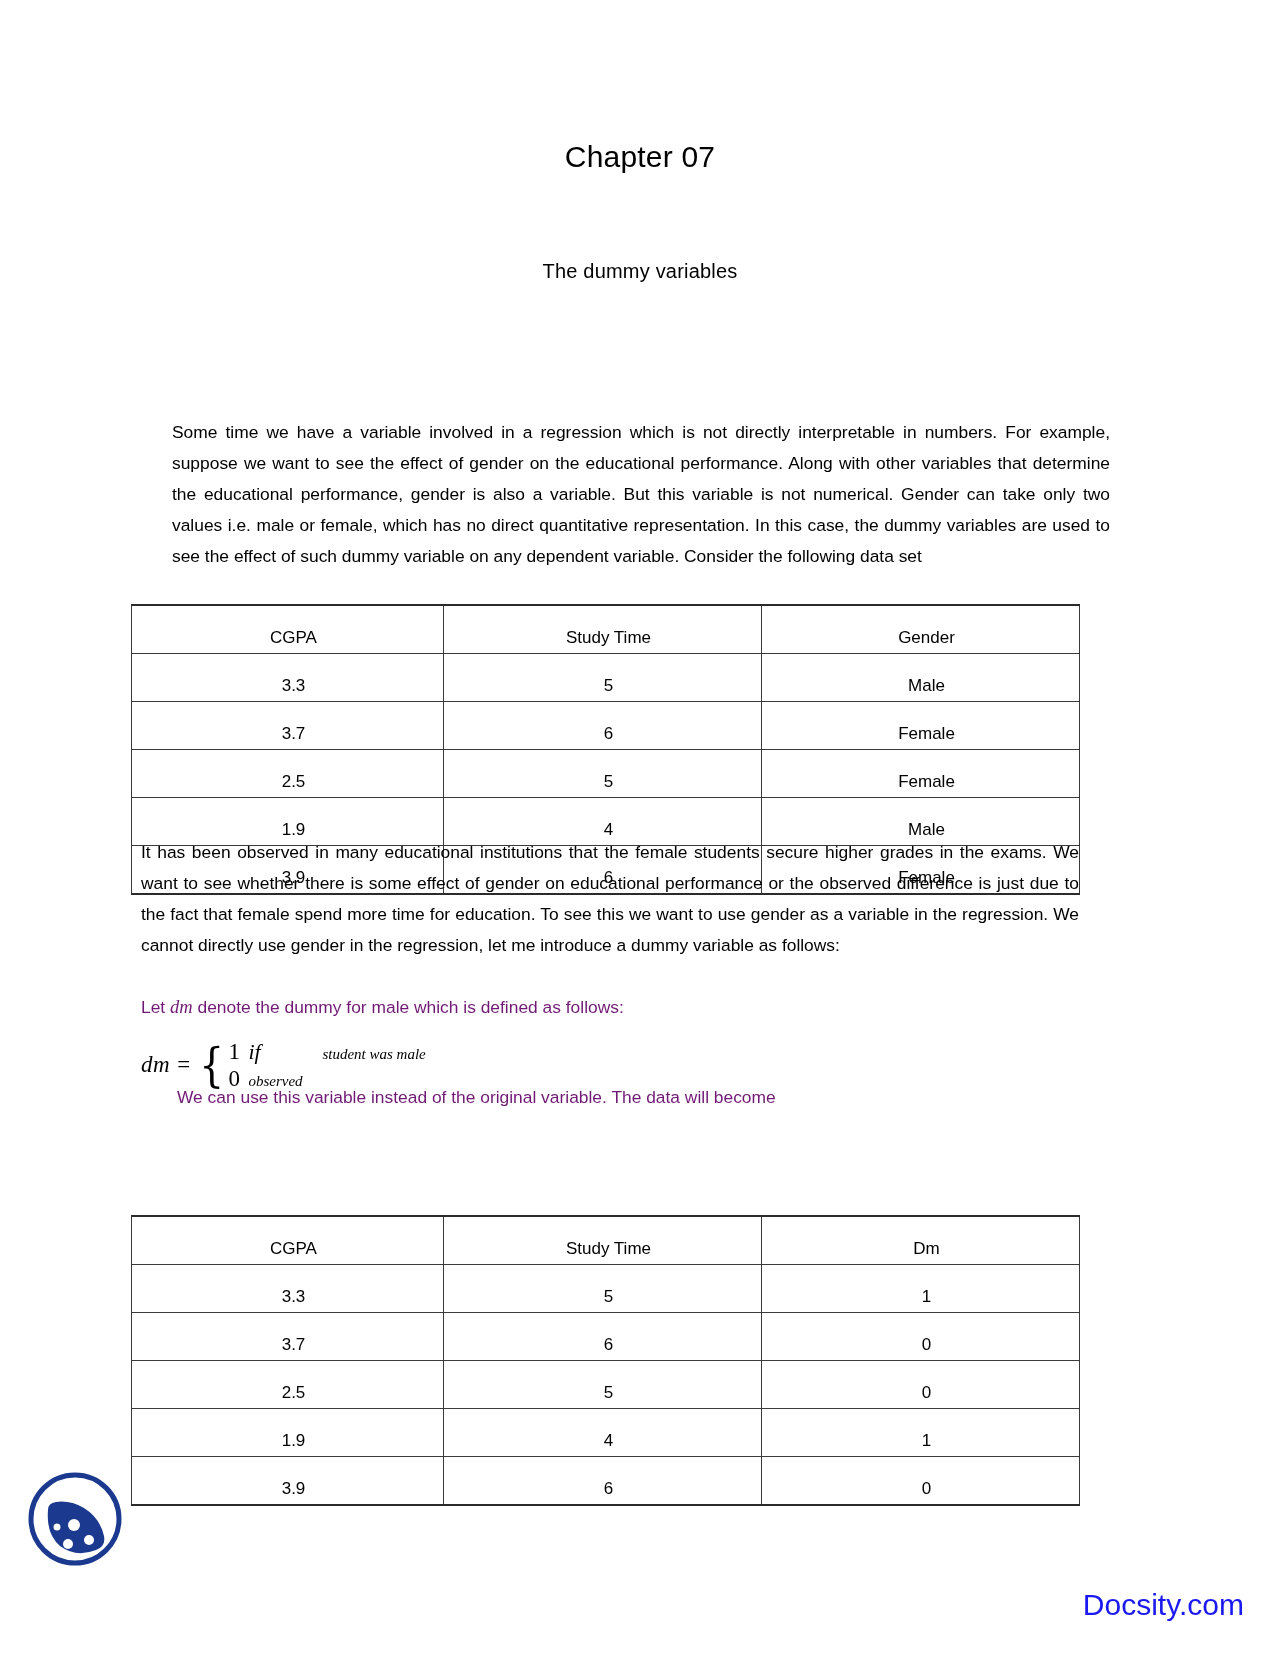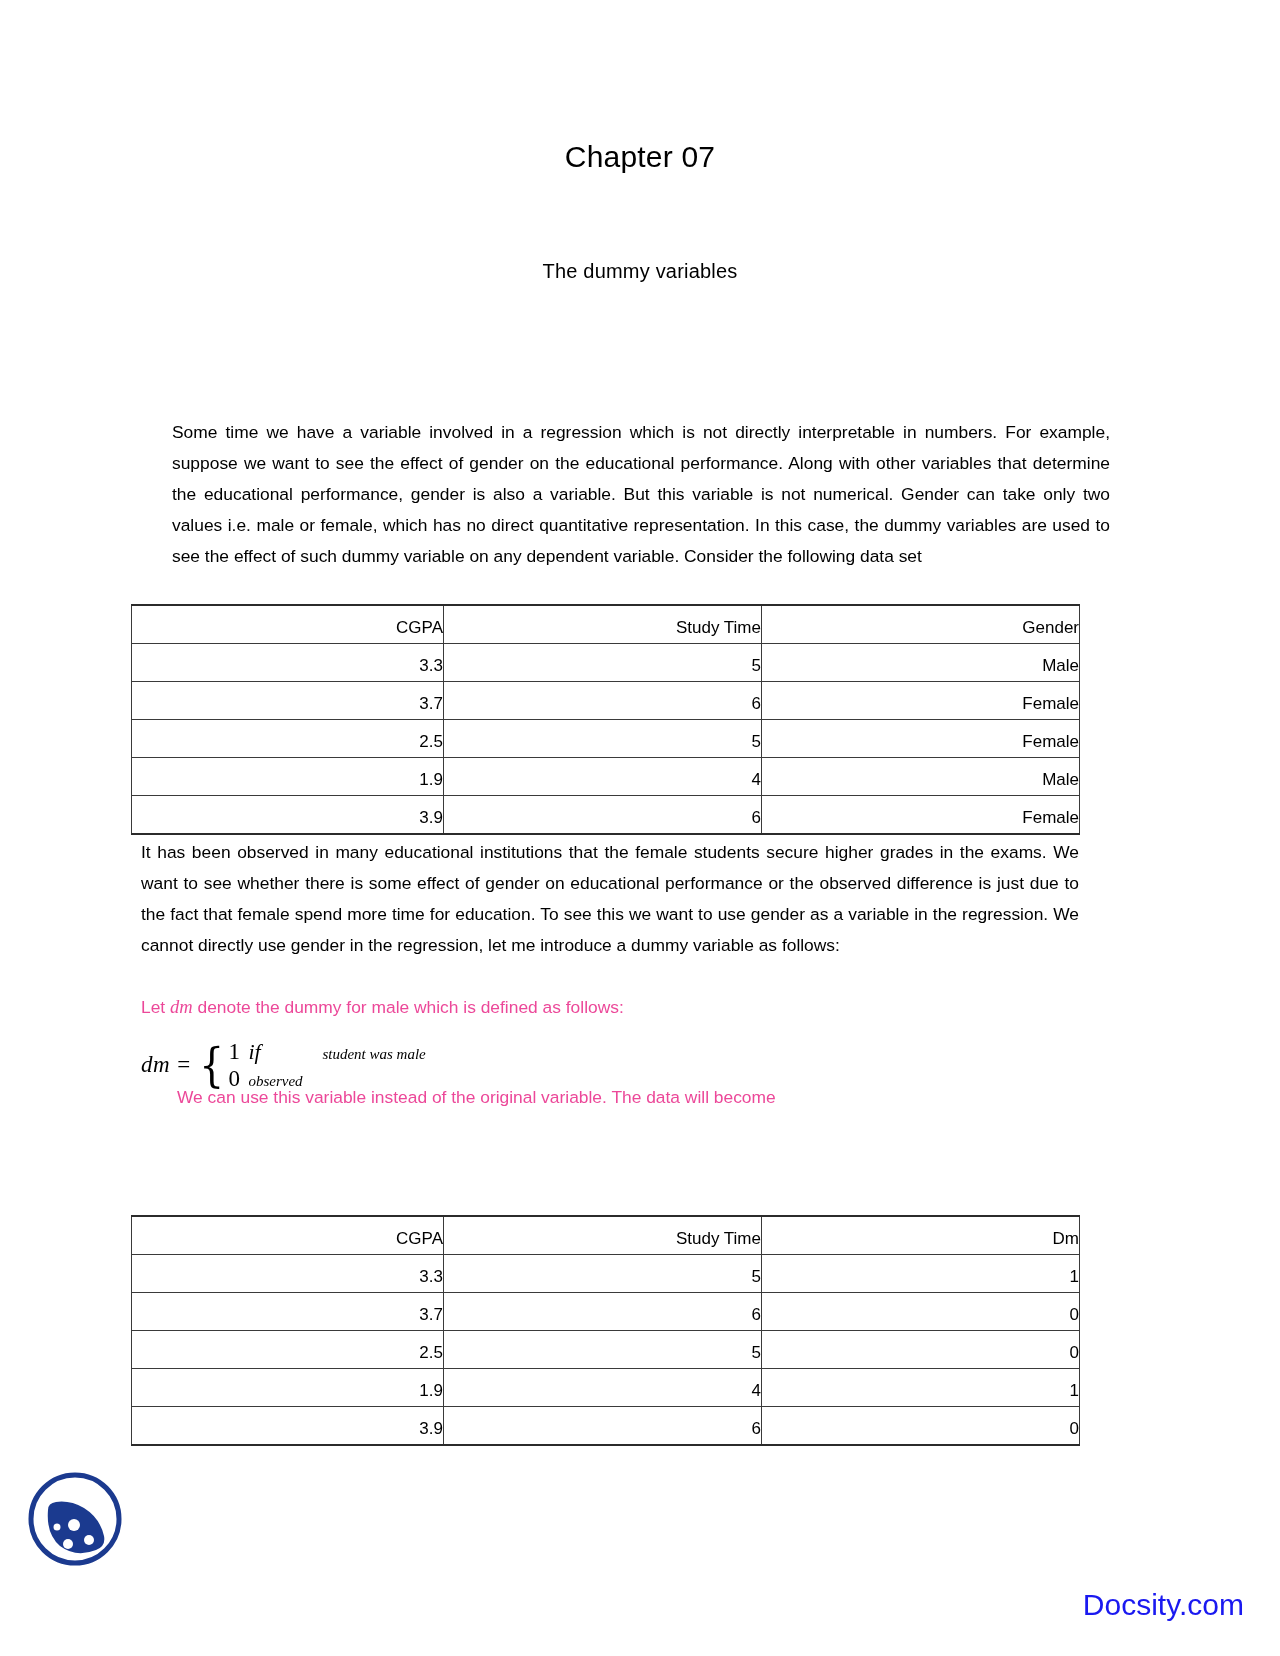--- a/index.html
+++ b/index.html
@@ -60,21 +60,21 @@
   }
   .para-1 { top: 400px; margin-left: 31px; }
   .para-2 { top: 820px; }
 
   .single-line {
     position: absolute;
     left: 141px;
     width: 938px;
     font-size: 17.4px;
     line-height: 30.8px;
-    color: #ec4899;
+    color: #701a75;
   }
   .line-let      { top: 992px; }
   .line-weuse    { top: 1082px; margin-left: 36px; }
 
   .mathvar {
     font-family: "Liberation Serif", serif;
     font-style: italic;
     font-size: 18.5px;
   }
 
@@ -147,22 +147,22 @@
     table-layout: fixed;
     font-size: 17px;
     color: #000;
   }
   .table-1 { top: 604px; }
   .table-2 { top: 1215px; }
 
   .data-table td,
   .data-table th {
     border: 1px solid #3a3a3a;
-    padding: 10px 0 4px 12px;
-    text-align: right;
+    padding: 20px 0 4px 12px;
+    text-align: center;
     font-weight: 400;
     height: 23px;
     vertical-align: middle;
     line-height: 22px;
   }
   .data-table thead th {
     border-top: 2px solid #2b2b2b;
   }
   .data-table tbody tr:last-child td {
     border-bottom: 2px solid #2b2b2b;

